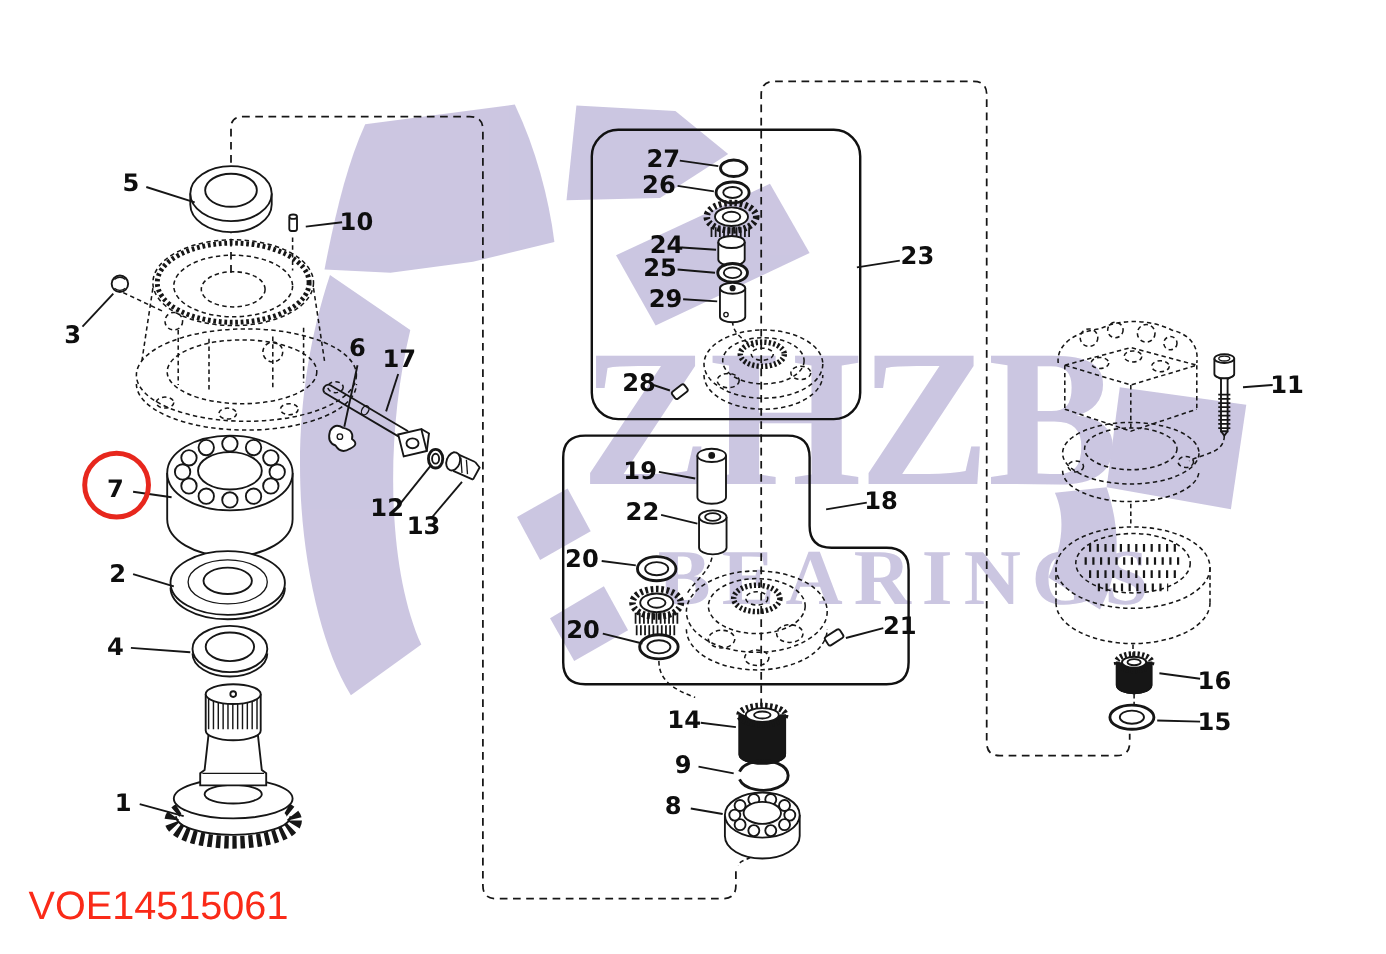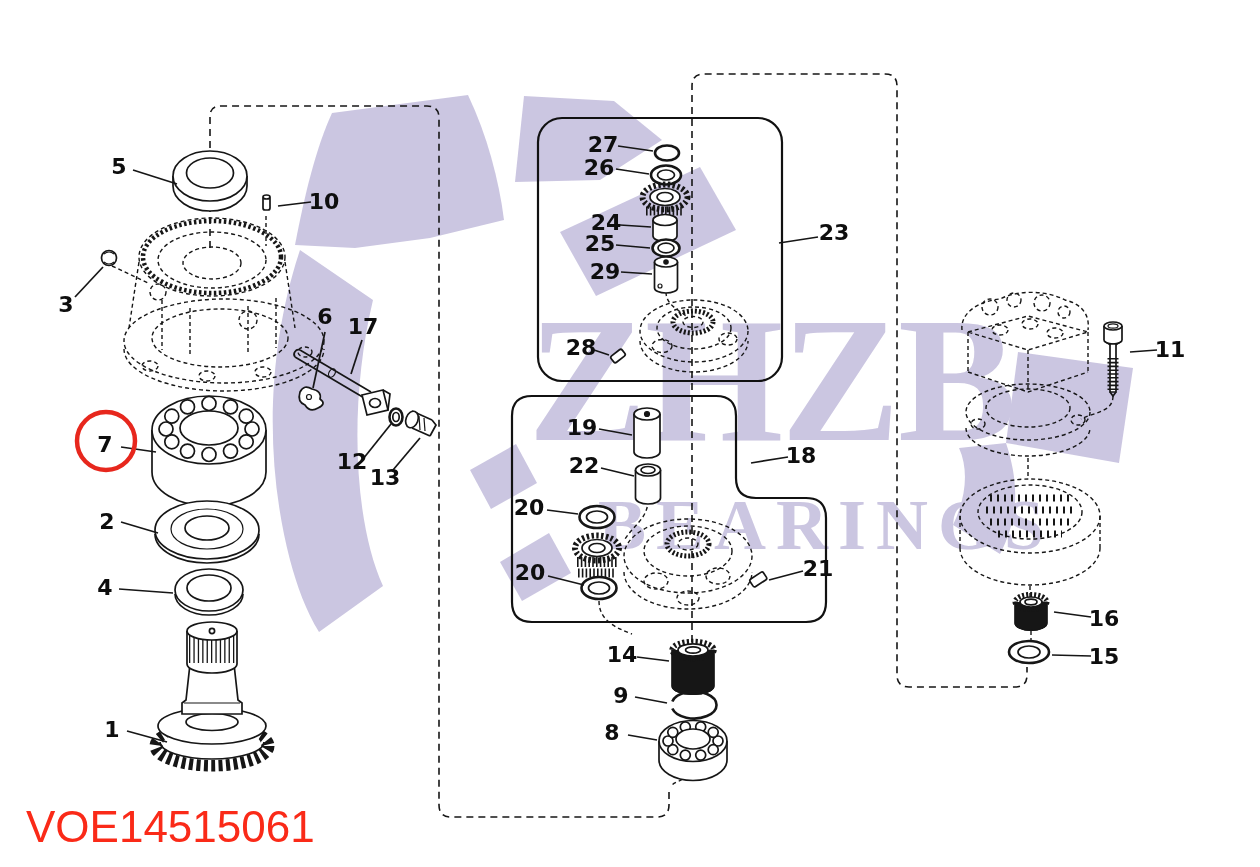--- a/index.html
+++ b/index.html
@@ -16,21 +16,21 @@
   .dsh {fill:none;stroke:#161616;stroke-width:1.4;stroke-dasharray:4 3;}
   .rout{fill:none;stroke:#161616;stroke-width:1.6;stroke-dasharray:7 5;}
   .box {fill:none;stroke:#111111;stroke-width:2.2;}
   .teeth{fill:none;stroke:#161616;}
   .hatchw{fill:none;stroke:#ffffff;}
   .lead{stroke:#161616;stroke-width:1.7;}
   .lbl {font:700 22px "DejaVu Sans",sans-serif;fill:#0e0e0e;text-anchor:middle;}
   .wm  {fill:#c6c0de;}
   .wmt {font-family:"Liberation Serif",serif;font-weight:700;fill:#c6c0de;}
   .part-code{position:absolute;left:26px;top:802px;font-family:"Liberation Sans",sans-serif;
-             font-weight:400;font-size:44px;letter-spacing:0px;color:#fa2a18;}
+             font-weight:400;font-size:36px;letter-spacing:0px;color:#fa2a18;}
   .hl{stroke:#e7271d;stroke-width:4.5;fill:none;}
 </style>
 </head>
 <body>
 
 <div class="stage">
 <svg width="1260" height="867" viewBox="0 0 1260 867">
 
   <g opacity="0.9">
     <path class="wm" d="M295,245 C305,193 316,148 332,113 L468,95 C487,135 499,180 504,220 L430,238 L355,248 Z"></path>

